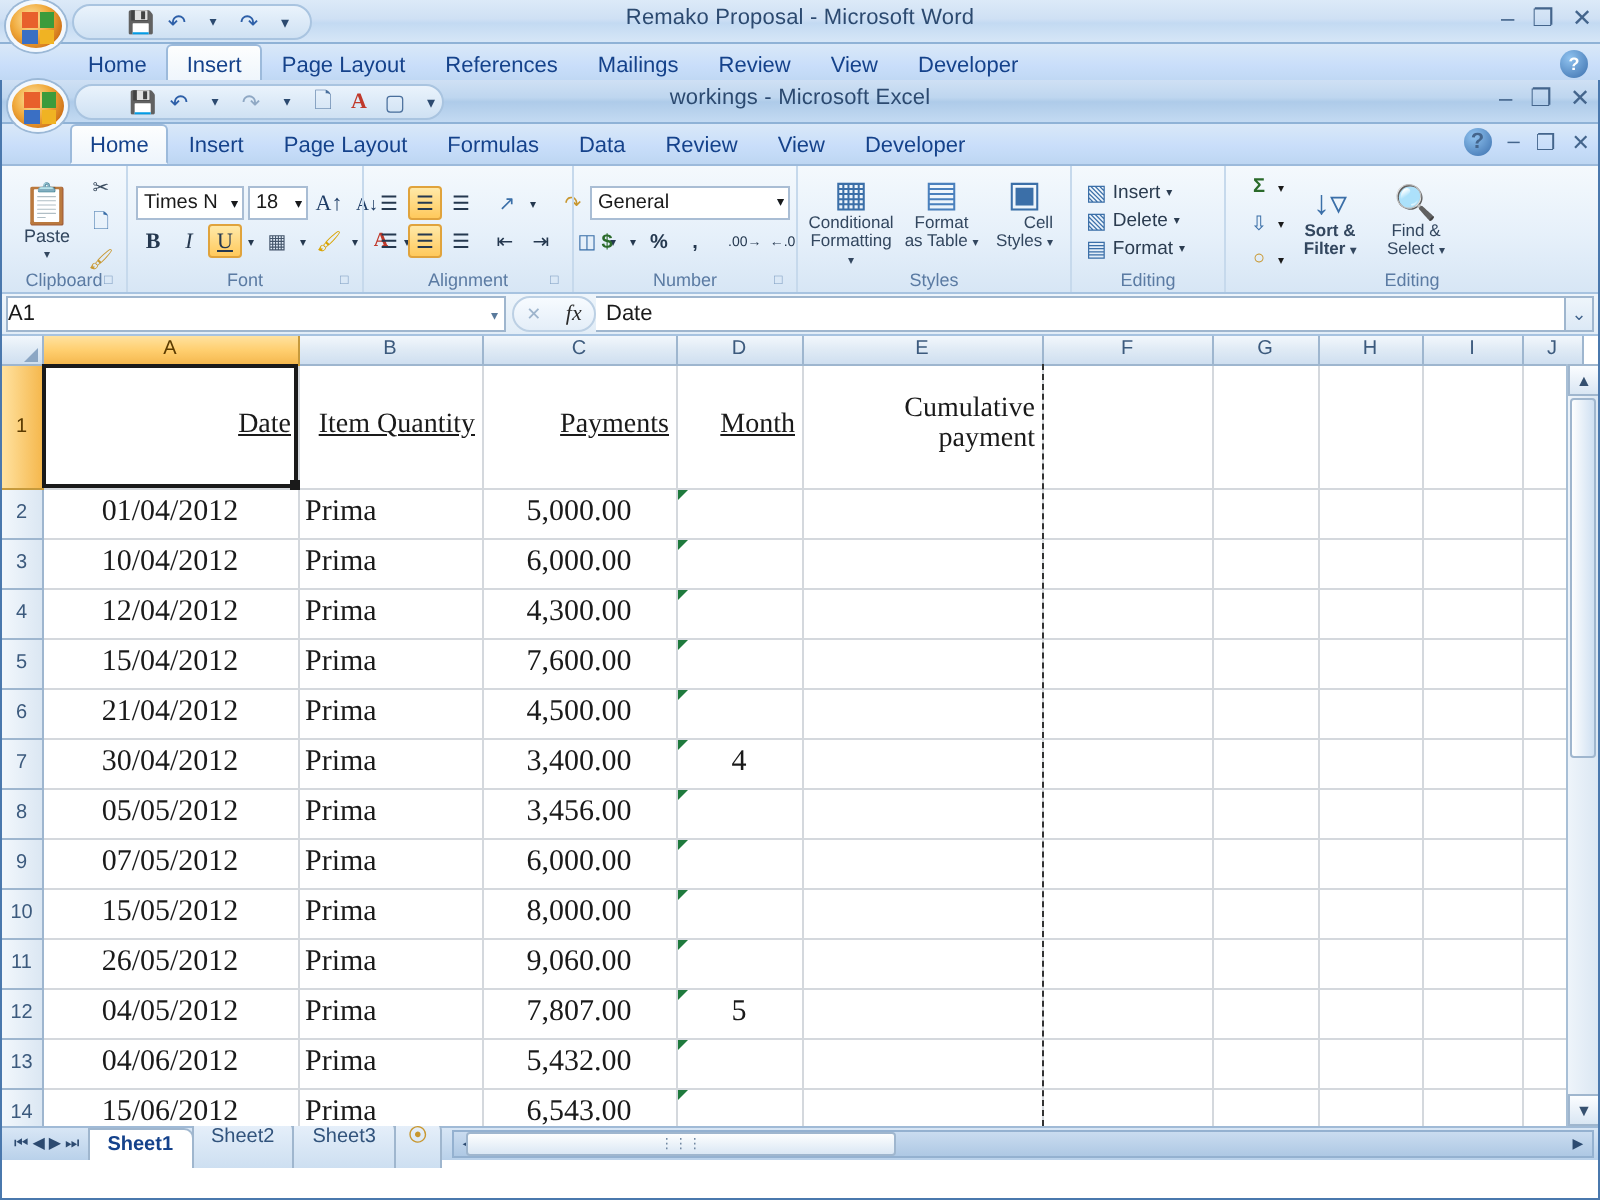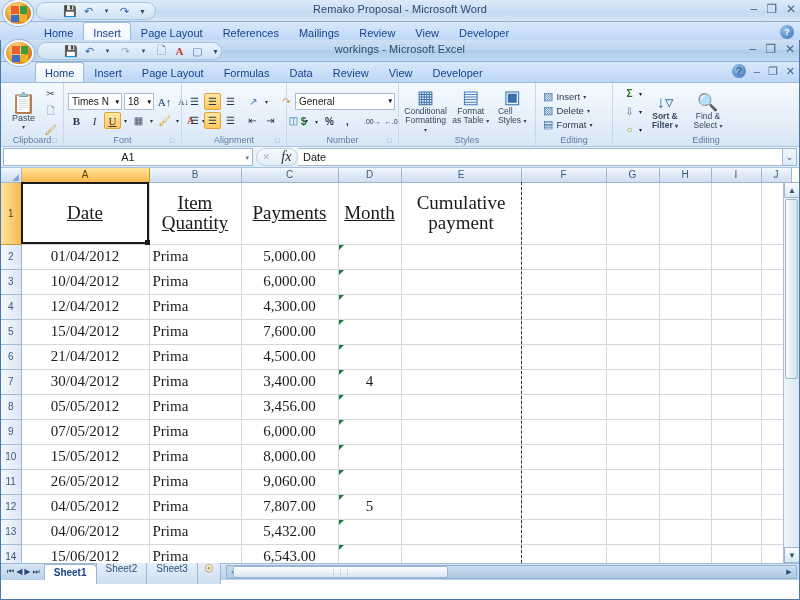--- a/index.html
+++ b/index.html
@@ -132,26 +132,26 @@
   .caret { position:absolute; right:2px; font-size:7px; color:#5a7a9c; }
 
   
   .fbar {
     height:21px; display:flex; align-items:center;
     background:linear-gradient(180deg,#eef5fb,#e2edf7);
     border-bottom:1px solid #a7c3e0; padding:1px 2px;
   }
   .namebox {
     width:250px; height:18px; background:#fff; border:1px solid #9fb6ce;
-    font-size:11px; display:flex; align-items:center; justify-content:center; position:relative;
+    font-size:11px; display:flex; align-items:center; position:relative;
   }
   .namebox .caret { right:3px; top:5px; }
   .fbsep { width:42px; height:18px; display:flex; align-items:center; justify-content:space-around;
            background:linear-gradient(180deg,#f7fbff,#e4eef8); border:1px solid #bcd0e4; border-radius:9px; margin-left:3px;}
-  .fx { font-style:italic; font-family:"Liberation Serif",serif; font-size:14px; color:#2a2a2a; }
+  .fx { font-style:italic; font-family:"Liberation Serif",serif; font-size:11px; color:#2a2a2a; }
   .finput { flex:1; height:18px; background:#fff; border:1px solid #9fb6ce; border-left:none;
             font-size:11px; display:flex; align-items:center; padding-left:5px; }
   .fbtn-exp { width:14px;height:18px; display:flex;align-items:center;justify-content:center;
               font-size:9px; color:#40638c; background:linear-gradient(180deg,#eef5fb,#dce9f6);
               border:1px solid #9fb6ce; border-left:none;}
 
   
   .gridwrap { position:relative; height:395px; overflow:hidden; background:#fff; }
   table.grid { border-collapse:collapse; table-layout:fixed; }
   .colhead-row th {
@@ -183,21 +183,21 @@
   }
   td.cell {
     border-right:1px solid #d4d8dd; border-bottom:1px solid #d4d8dd;
     height:25px; font-family:"Liberation Serif", serif; font-size:15px;
     padding:0 3px; overflow:hidden; white-space:nowrap; position:relative;
     background:#fff;
   }
   td.cell.num { text-align:center; }
   td.cell.ctr { text-align:center; }
   td.cell.hdr {
-    font-size:19px; text-align:center; vertical-align:middle;
+    font-size:14px; text-align:right; vertical-align:middle;
     white-space:normal; line-height:1.05;
   }
   td.cell.hdr u { text-decoration:underline; }
   .errmark:before {
     content:""; position:absolute; left:0; top:0;
     border-top:5px solid #1f7a3d; border-right:5px solid transparent;
   }
   .selcell {
     position:absolute; left:20px; top:14px; width:128px; height:62px;
     border:2px solid #1a1a1a; pointer-events:none; z-index:4;
@@ -447,21 +447,21 @@
         <div class="bigbtn" style="width:48px;">
           <span class="icn" style="font-size:18px;color:#3b6fa8;line-height:19px;">▦</span>
           <span style="text-align:center;line-height:1.05;font-size:8.5px;">Conditional<br>Formatting <span style="font-size:6px;">▾</span></span>
         </div>
         <div class="bigbtn" style="width:44px;">
           <span class="icn" style="font-size:18px;color:#4a80bd;line-height:19px;">▤</span>
           <span style="text-align:center;line-height:1.05;font-size:8.5px;">Format<br>as Table <span style="font-size:6px;">▾</span></span>
         </div>
         <div class="bigbtn" style="width:40px;">
           <span class="icn" style="font-size:18px;color:#3b6fa8;line-height:19px;">▣</span>
-          <span style="text-align:left;line-height:1.05;font-size:8.5px;">Cell<br>Styles <span style="font-size:6px;">▾</span></span>
+          <span style="text-align:right;line-height:1.05;font-size:8.5px;">Cell<br>Styles <span style="font-size:6px;">▾</span></span>
         </div>
       </div>
       <div class="glabel">Styles</div>
     </div>
 
     <div class="rgroup" style="width:77px;">
       <div class="rbody" style="flex-direction:column;align-items:flex-start;justify-content:center;gap:1px;padding-left:3px;">
         <div style="display:flex;align-items:center;gap:3px;font-size:9.5px;color:#2b3c50;">
           <span style="color:#3b6fa8;font-size:11px;">▧</span>
           <span>Insert</span>

